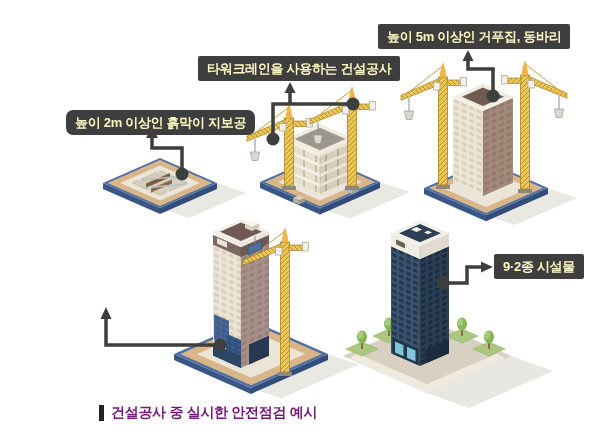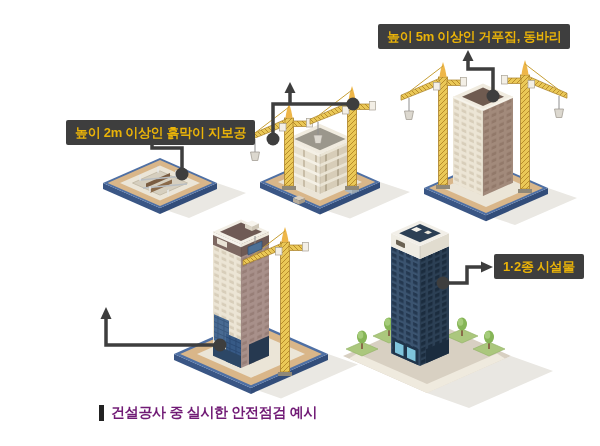--- a/index.html
+++ b/index.html
@@ -2,21 +2,21 @@
 <html><head>
 <meta charset="utf-8">
 <style>
   html,body{margin:0;padding:0;background:#ffffff;}
   #canvas{
     position:relative;width:600px;height:446px;background:#ffffff;
     font-family:"Liberation Sans","DejaVu Sans",sans-serif;overflow:hidden;
   }
   #scene{position:absolute;left:0;top:0;}
   .callout{
-    position:absolute;background:#3e3e3e;color:#eab308;
+    position:absolute;background:#3e3e3e;color:#fef9c3;
     font-size:13px;font-weight:700;line-height:1;
     padding:6px 9px;border-radius:2px;white-space:nowrap;letter-spacing:-0.3px;
   }
   .caption{
     position:absolute;left:99px;top:404px;display:flex;align-items:center;gap:7px;
   }
   .caption-bar{width:5px;height:16px;background:#222222;}
   .caption-text{font-size:14px;font-weight:700;color:#701a75;letter-spacing:-0.3px;white-space:nowrap;}
 </style>
 </head>
@@ -287,21 +287,22 @@
     <circle cx="220" cy="345" r="6.5"></circle>
     <circle cx="443" cy="283" r="6.5"></circle>
     <polygon points="152,127 146,138 158,138"></polygon>
     <polygon points="290,82 284.5,93 295.5,93"></polygon>
     <polygon points="468,50 462.5,61 473.5,61"></polygon>
     <polygon points="106,307 100.5,319 111.5,319"></polygon>
     <polygon points="493,267 481,261.5 481,272.5"></polygon>
   </g>
 </svg>
 
-  <div class="callout" style="left:66px;top:120px;">높이 2m 이상인 흙막이 지보공</div>
+  <div class="callout" style="left:66px;top:110px;border-radius:7px;">높이 2m 이상인 흙막이 지보공</div>
+  <div class="callout" style="left:198px;top:56px;">타워크레인을 사용하는 건설공사</div>
   <div class="callout" style="left:378px;top:24px;">높이 5m 이상인 거푸집, 동바리</div>
-  <div class="callout" style="left:494px;top:254px;">1·2종 시설물</div>
+  <div class="callout" style="left:494px;top:254px;">9·2종 시설물</div>
 
   <div class="caption">
     <span class="caption-bar"></span>
     <span class="caption-text">건설공사 중 실시한 안전점검 예시</span>
   </div>
 </div>
 
 </body></html>

